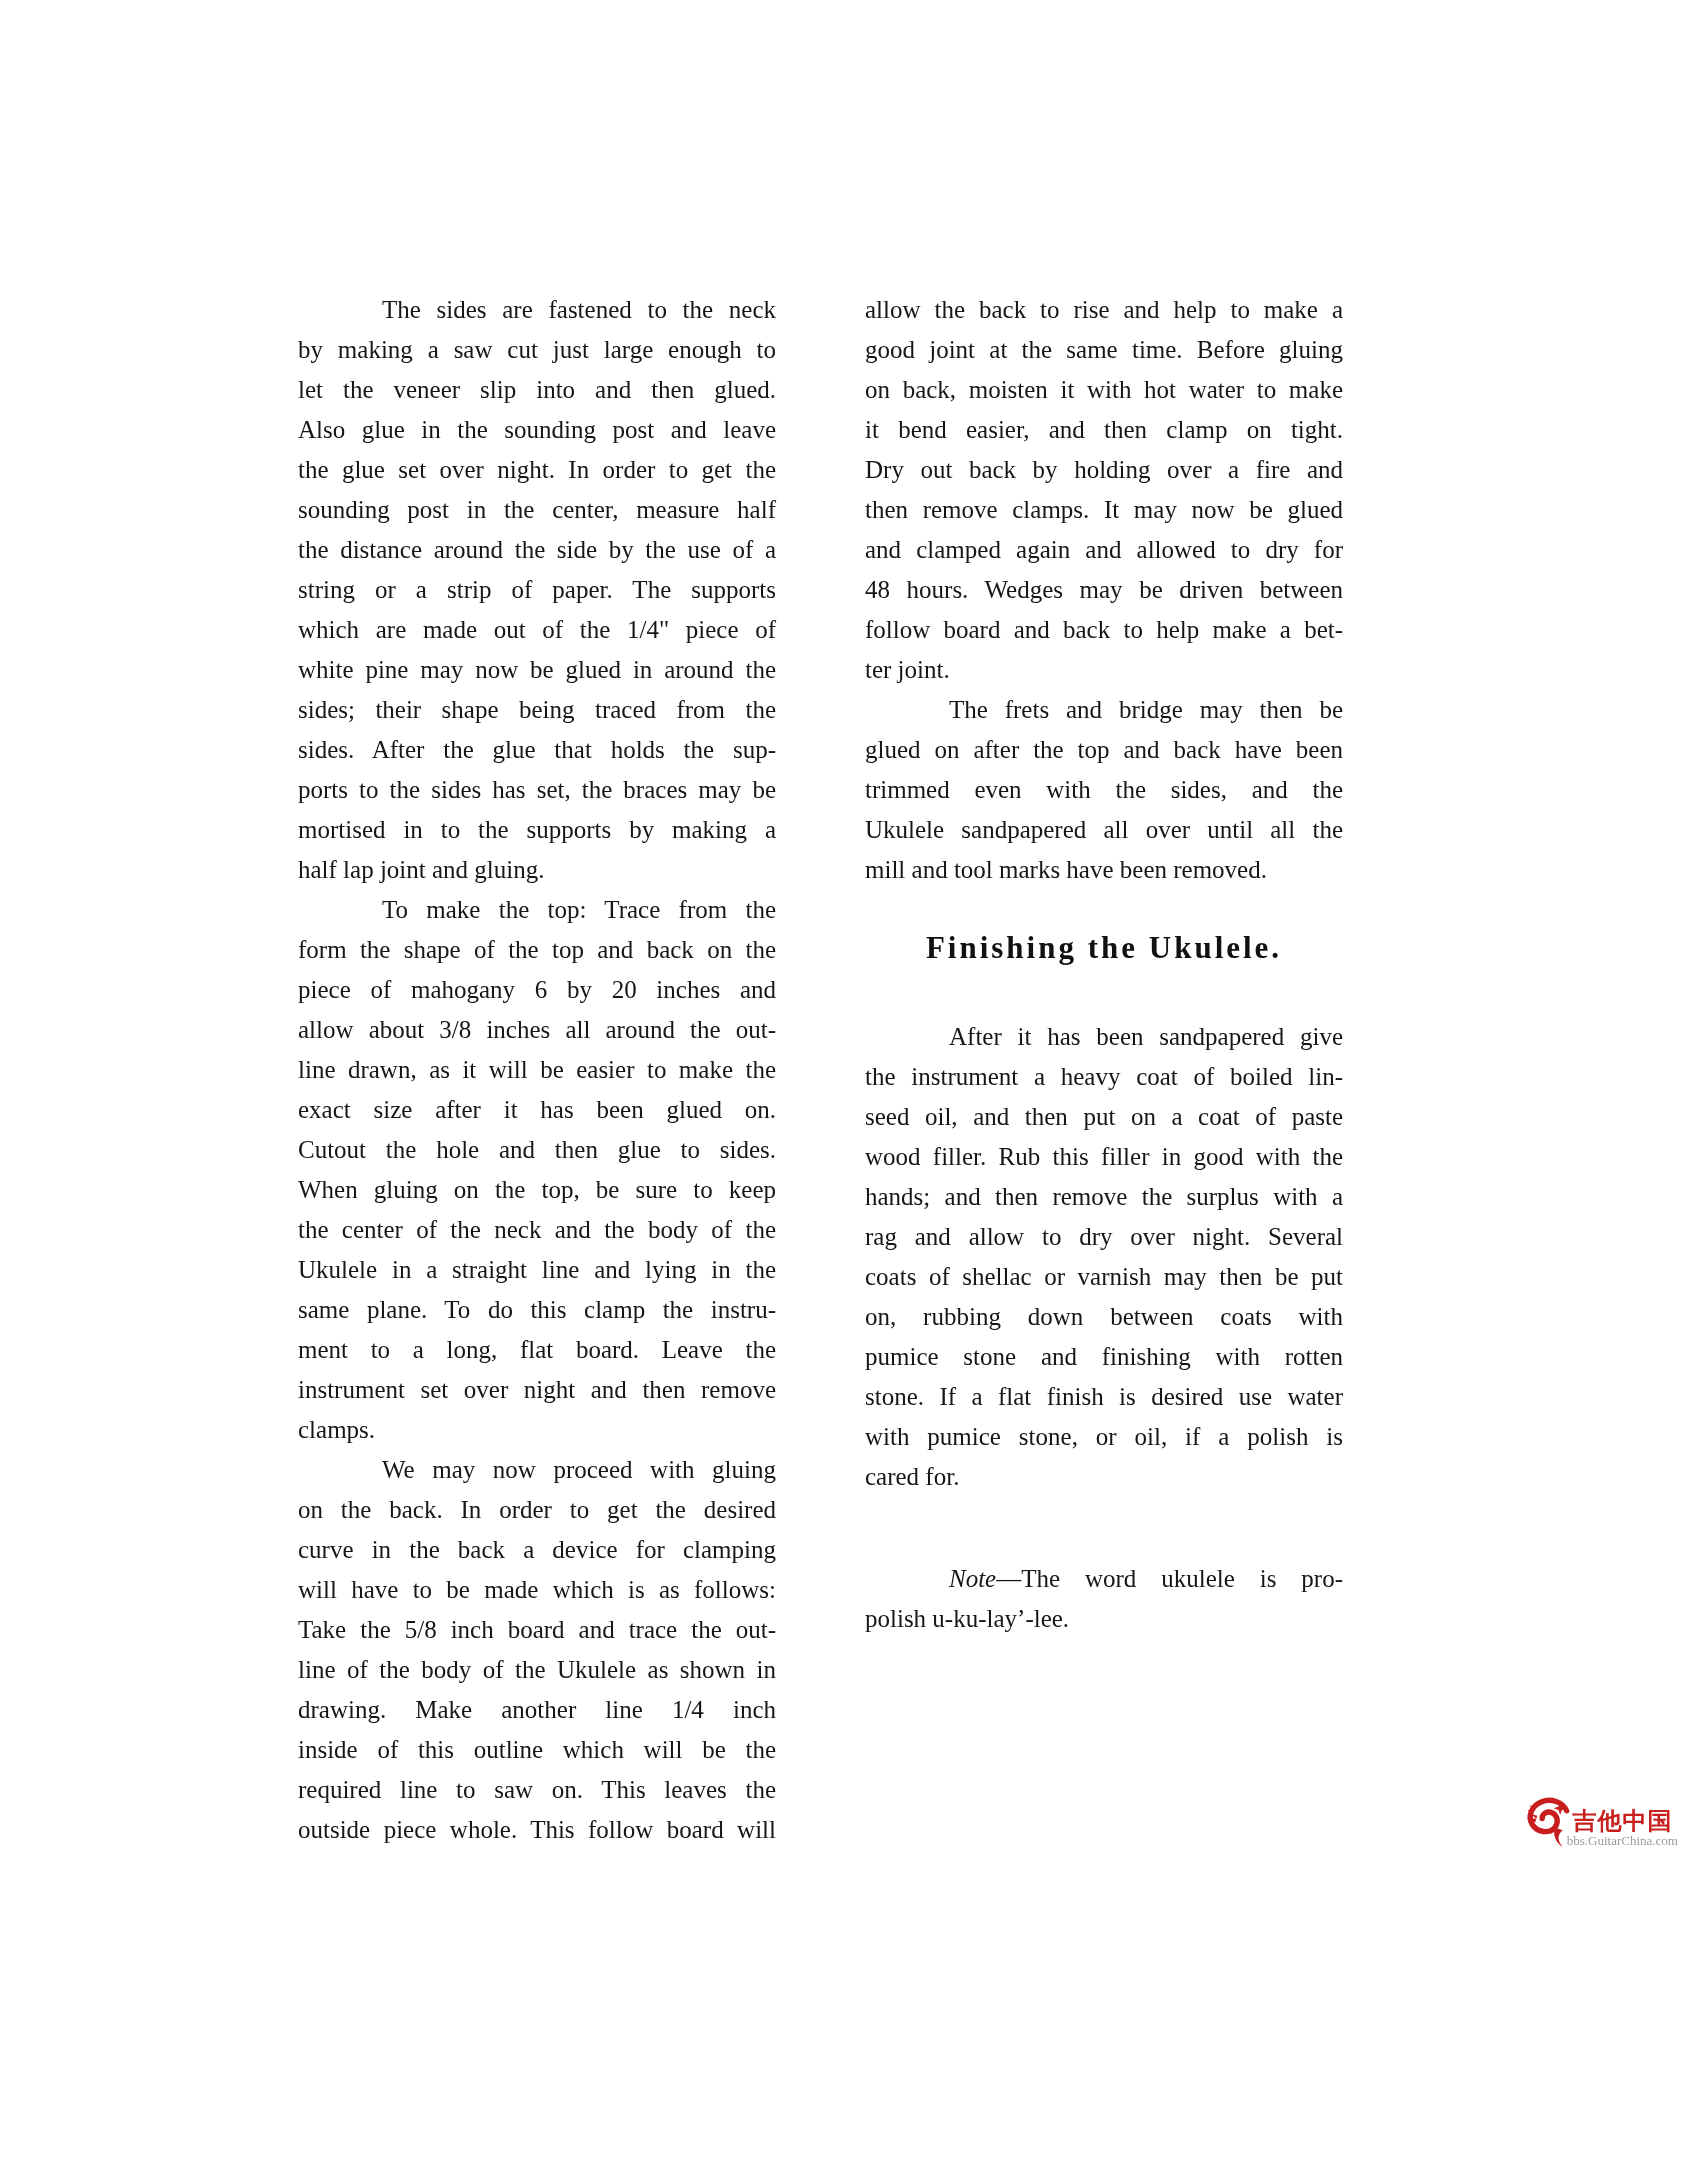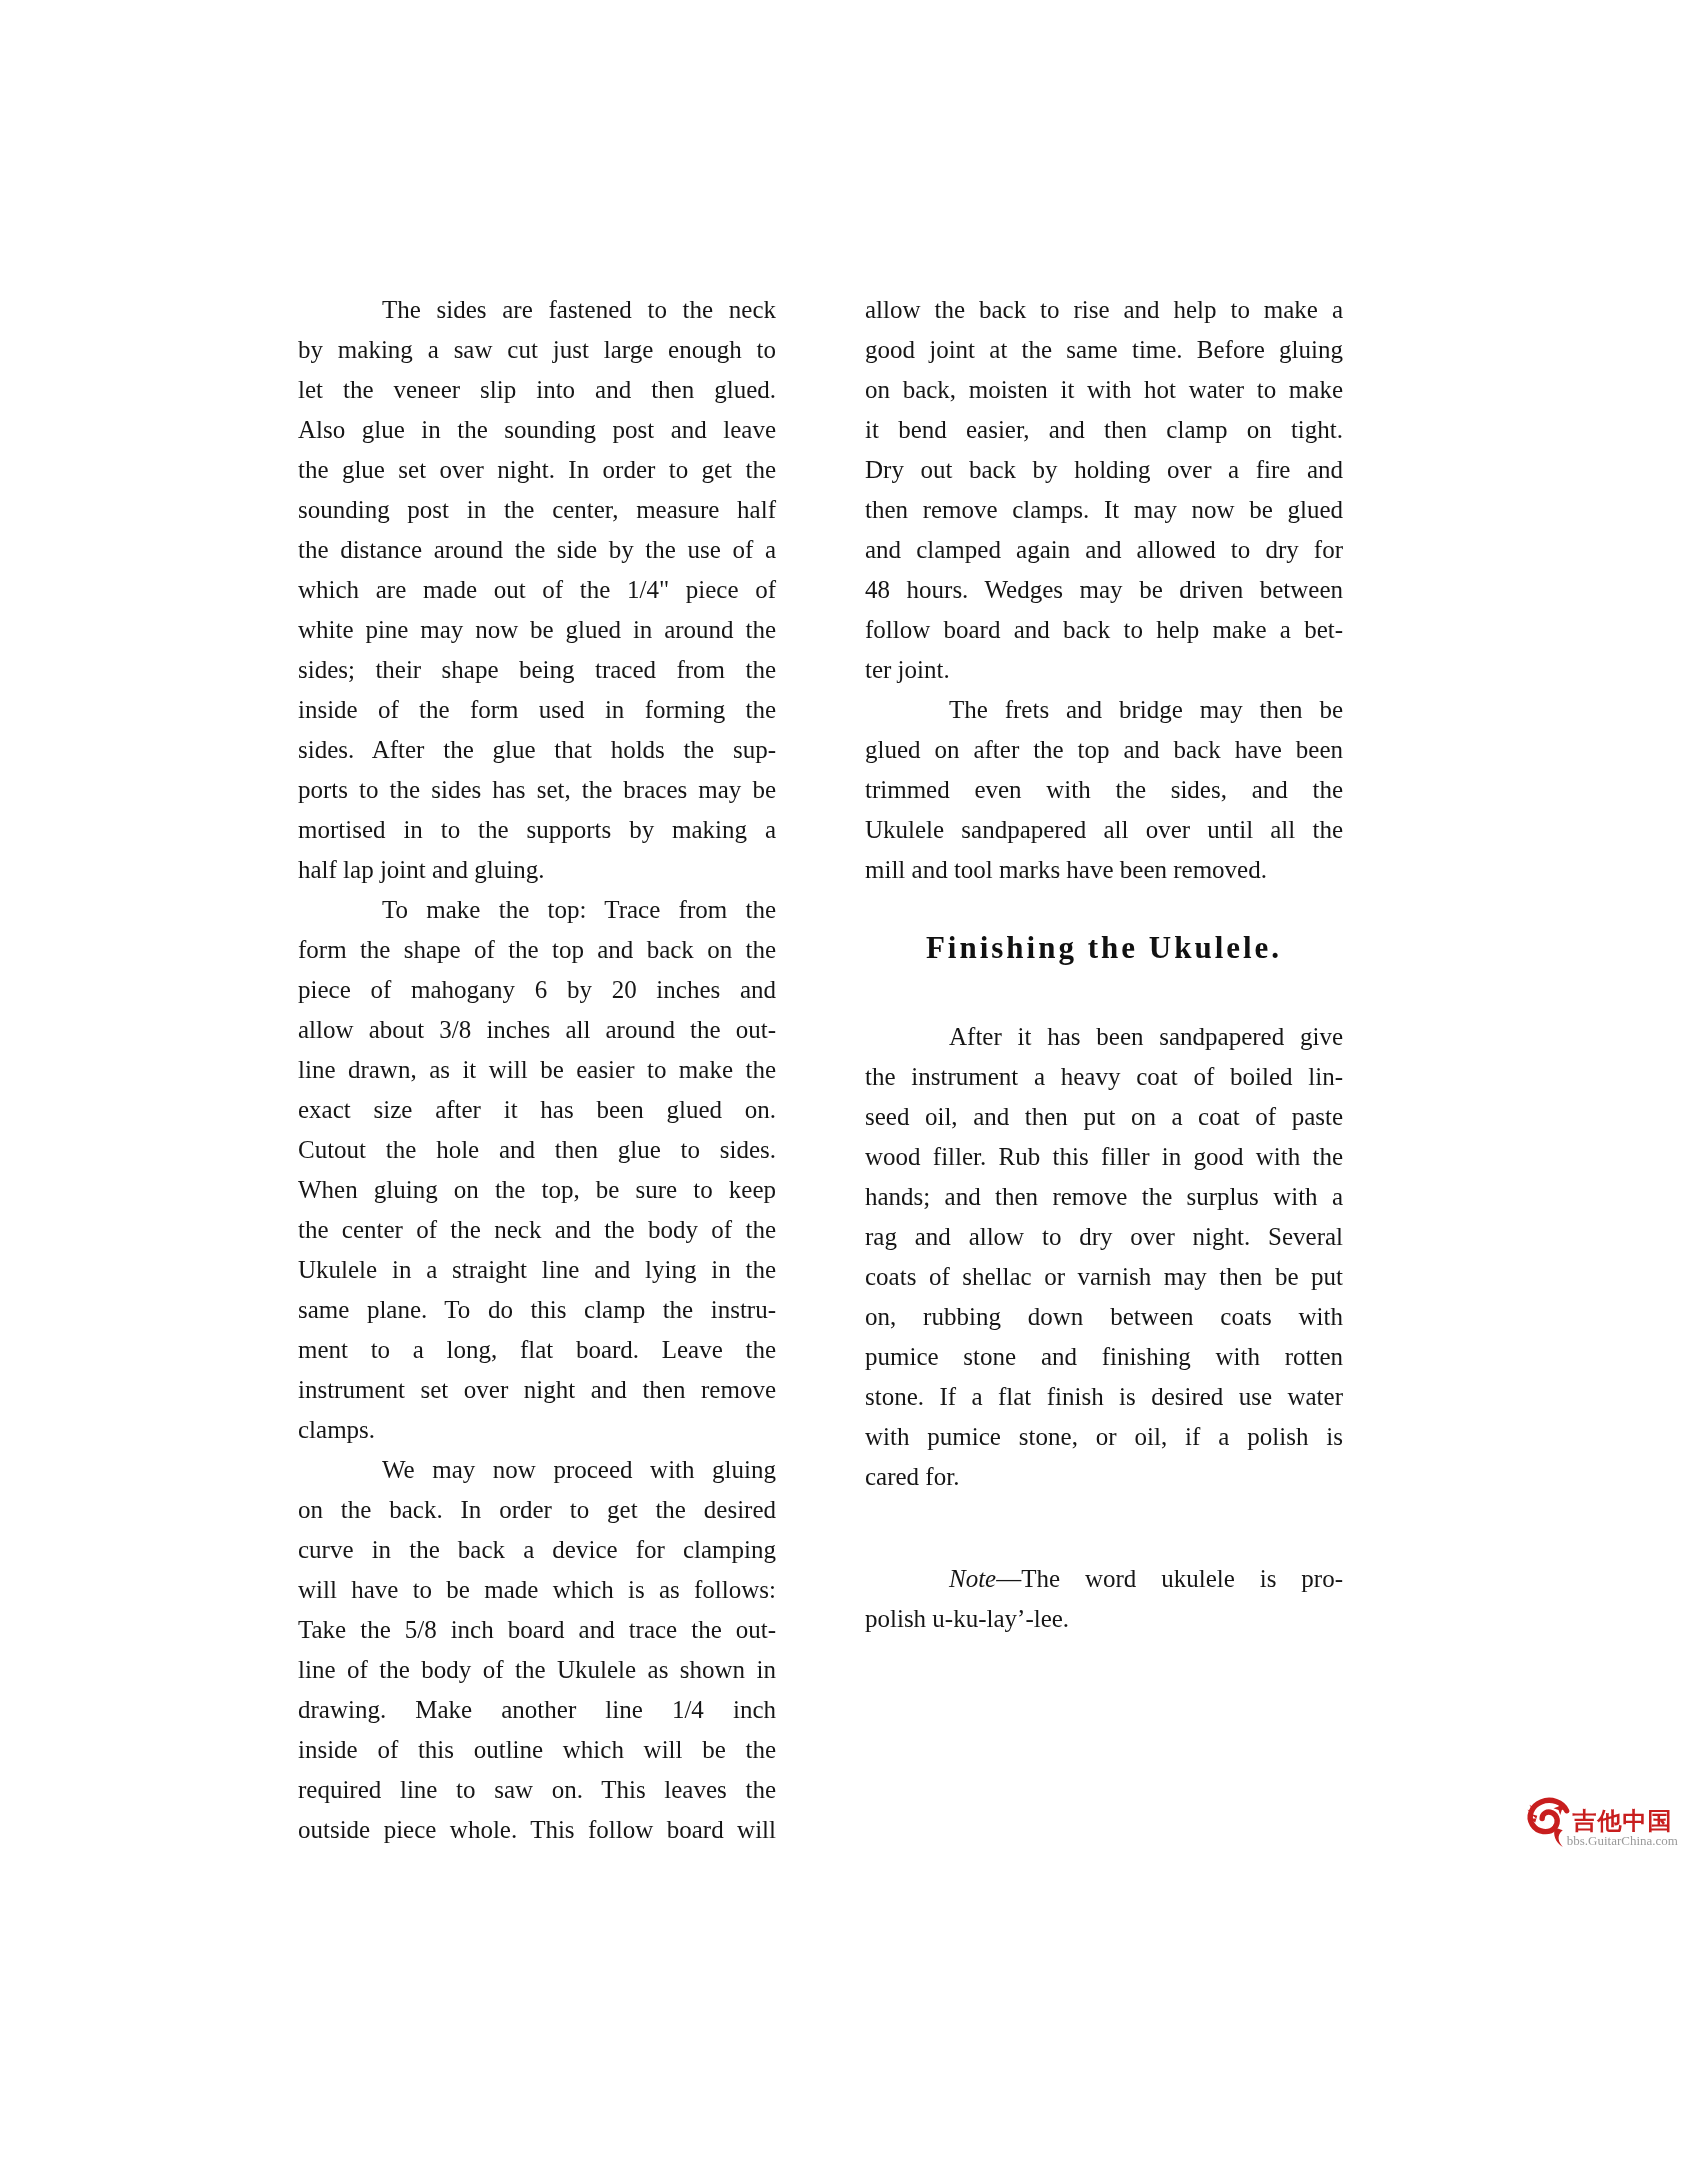--- a/index.html
+++ b/index.html
@@ -68,24 +68,24 @@
 
   <div class="col col-left" id="col-left">
       <div class="para">
         <div class="ln ind">The sides are fastened to the neck</div>
         <div class="ln">by making a saw cut just large enough to</div>
         <div class="ln">let the veneer slip into and then glued.</div>
         <div class="ln">Also glue in the sounding post and leave</div>
         <div class="ln">the glue set over night. In order to get the</div>
         <div class="ln">sounding post in the center, measure half</div>
         <div class="ln">the distance around the side by the use of a</div>
+        <div class="ln">string or a strip of paper. The supports</div>
         <div class="ln">which are made out of the 1/4" piece of</div>
         <div class="ln">white pine may now be glued in around the</div>
         <div class="ln">sides; their shape being traced from the</div>
-        <div class="ln">inside of the form used in forming the</div>
         <div class="ln">sides. After the glue that holds the sup-</div>
         <div class="ln">ports to the sides has set, the braces may be</div>
         <div class="ln">mortised in to the supports by making a</div>
         <div class="ln end">half lap joint and gluing.</div>
       </div>
       <div class="para">
         <div class="ln ind">To make the top: Trace from the</div>
         <div class="ln">form the shape of the top and back on the</div>
         <div class="ln">piece of mahogany 6 by 20 inches and</div>
         <div class="ln">allow about 3/8 inches all around the out-</div>

